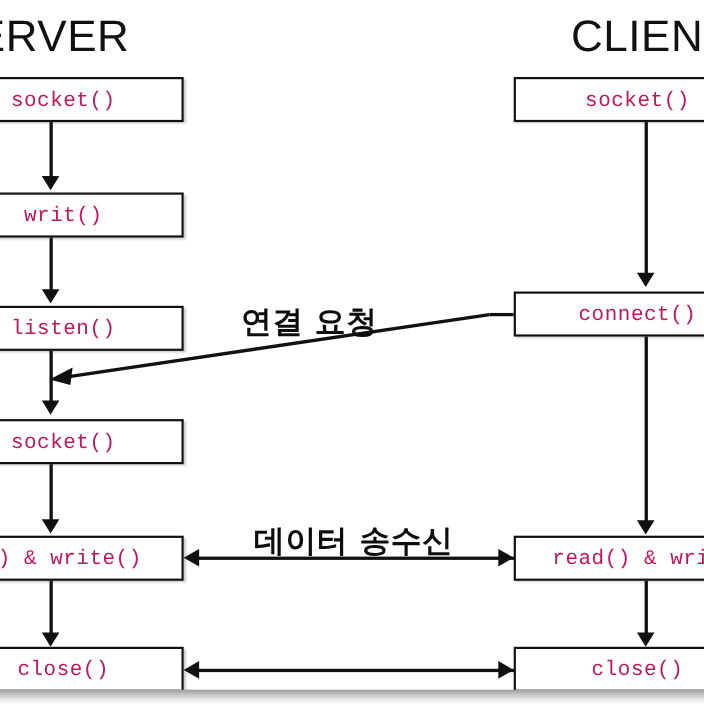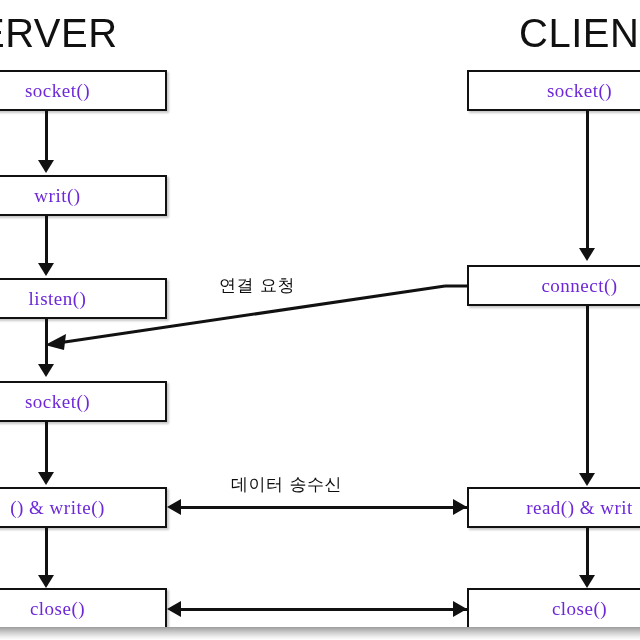--- a/index.html
+++ b/index.html
@@ -36,23 +36,23 @@
     position: absolute;
     box-sizing: border-box;
     background: #ffffff;
     border: 2.5px solid #111111;
     display: flex;
     align-items: center;
     justify-content: center;
     box-shadow: 2px 2px 2px rgba(0,0,0,0.22);
   }
   .node .node-label {
-    font-family: Liberation Serif, serif;
+    font-family: Liberation Mono, monospace;
     font-size: 19px;
-    color: #6d28d9;
+    color: #be185d;
     white-space: nowrap;
     letter-spacing: 0.5px;
   }
 
   
   .vline {
     position: absolute;
     width: 0;
     border-left: 3px solid #111111;
   }
@@ -81,22 +81,22 @@
     width: 0; height: 0;
     border-top: 8px solid transparent;
     border-bottom: 8px solid transparent;
     border-left: 14px solid #111111;
   }
 
   
   .msg-label {
     position: absolute;
     font-family: "DejaVu Sans", sans-serif;
-    font-size: 17px;
-    font-weight: 400;
+    font-size: 28px;
+    font-weight: 700;
     color: #0d0d0d;
     white-space: nowrap;
     letter-spacing: 0.5px;
   }
 
   
   #diagonal-layer {
     position: absolute;
     left: 0; top: 0;
     width: 640px; height: 640px;

